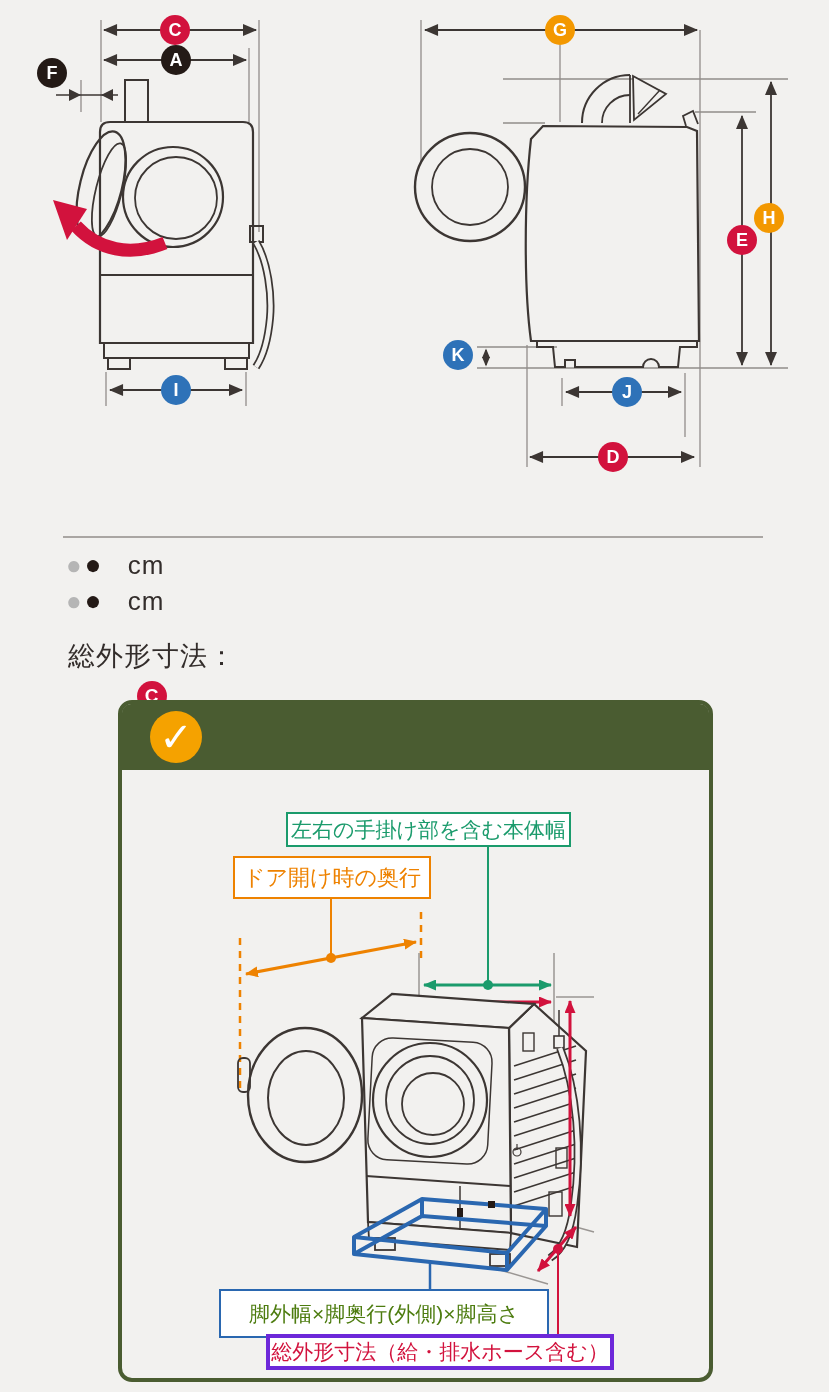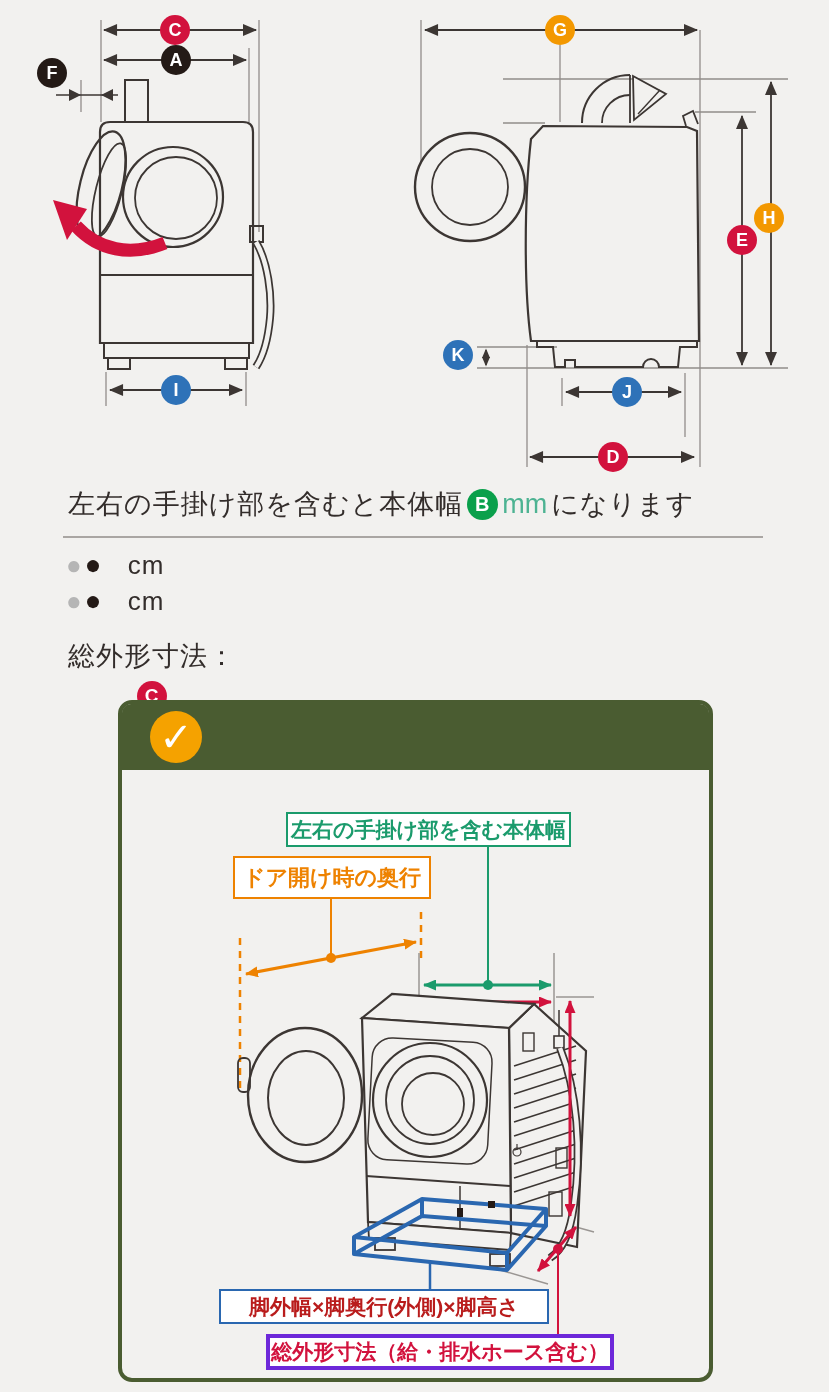--- a/index.html
+++ b/index.html
@@ -23,25 +23,25 @@
   .total{left:68px;top:638px;font-size:27px;gap:7px;letter-spacing:1px;flex-direction:column;}
   .plus{font-weight:bold;font-size:24px;}
   .check-box{left:118px;top:700px;width:595px;height:682px;border:4px solid #4a5c31;
              border-radius:14px;box-sizing:border-box;background:#f2f1ef;}
   .check-header{position:absolute;left:0;top:0;right:0;height:66px;background:#4a5c31;
                 border-radius:9px 9px 0 0;display:flex;align-items:center;padding-left:28px;gap:16px;box-sizing:border-box;}
   .check-circle{width:52px;height:52px;border-radius:50%;background:#f5a200;color:#fff;
                 display:flex;align-items:center;justify-content:center;font-size:40px;font-weight:bold;}
   .check-title{font-size:31px;font-weight:bold;white-space:nowrap;}
   .tw{color:#ffffff;} .to{color:#f0a21c;}
-  .lbl{position:absolute;background:#fff;font-weight:bold;display:flex;align-items:center;
+  .lbl{position:absolute;background:#fff;font-weight:normal;display:flex;align-items:center;
        justify-content:center;box-sizing:border-box;white-space:nowrap;z-index:5;}
   .lbl-green{left:286px;top:812px;width:285px;height:35px;border:2px solid #1b9b6c;color:#1b9b6c;font-size:21px;}
   .lbl-orange{left:233px;top:856px;width:198px;height:43px;border:2px solid #ee8200;color:#ee8200;font-size:22px;}
-  .lbl-blue{left:219px;top:1289px;width:330px;height:35px;border:2px solid #2a67b0;color:#b91c1c;font-size:21px;}
+  .lbl-blue{left:219px;top:1289px;width:330px;height:49px;border:2px solid #2a67b0;color:#4d7c0f;font-size:21px;}
   .lbl-red{left:266px;top:1334px;width:348px;height:36px;border:4px solid #6d28d9;color:#d2123d;font-size:21px;}
 </style>
 </head>
 <body>
 
 <div class="canvas">
 
   <svg class="abs" style="left:0;top:0;" width="829" height="480" viewBox="0 0 829 480">
     <defs>
       <marker id="mD" viewBox="0 0 13 11" refX="12" refY="5.5" markerUnits="userSpaceOnUse" markerWidth="15" markerHeight="12" orient="auto-start-reverse">
@@ -144,26 +144,20 @@
         <circle cx="458" cy="355" r="15" fill="#2e72b8"></circle>
         <text x="458" y="355" dy="0.36em" text-anchor="middle" font-size="18" font-weight="bold" fill="#fff">K</text>
         <circle cx="627" cy="392" r="15" fill="#2e72b8"></circle>
         <text x="627" y="392" dy="0.36em" text-anchor="middle" font-size="18" font-weight="bold" fill="#fff">J</text>
         <circle cx="613" cy="457" r="15" fill="#d2123d"></circle>
         <text x="613" y="457" dy="0.36em" text-anchor="middle" font-size="18" font-weight="bold" fill="#fff">D</text>
       </g>
     </g>
   </svg>
 
-  <div class="abs row sentence">
-    <span>左右の手掛け部を含むと本体幅</span>
-    <span class="ibadge b31 bg-green">B</span>
-    <span class="mm">mm</span>
-    <span>になります</span>
-  </div>
   <div class="abs divider"></div>
 
   <div class="abs row hose" style="top:549px;">
     <span class="bullet">●</span>
     <span class="dot">●</span>
     <span class="unit">cm</span>
   </div>
   <div class="abs row hose" style="top:585px;">
     <span class="bullet">●</span>
     <span class="dot">●</span>

